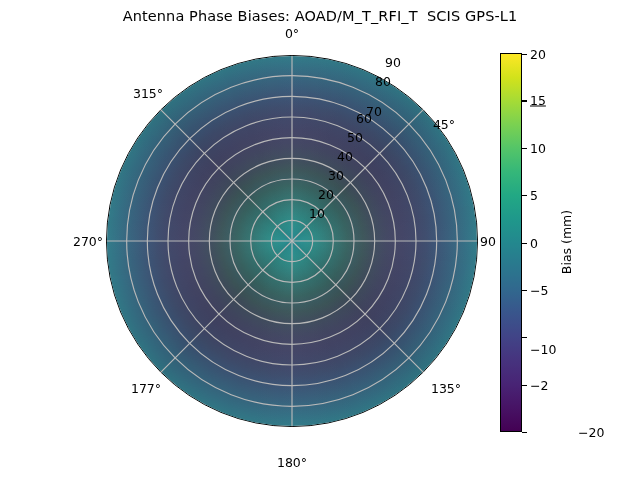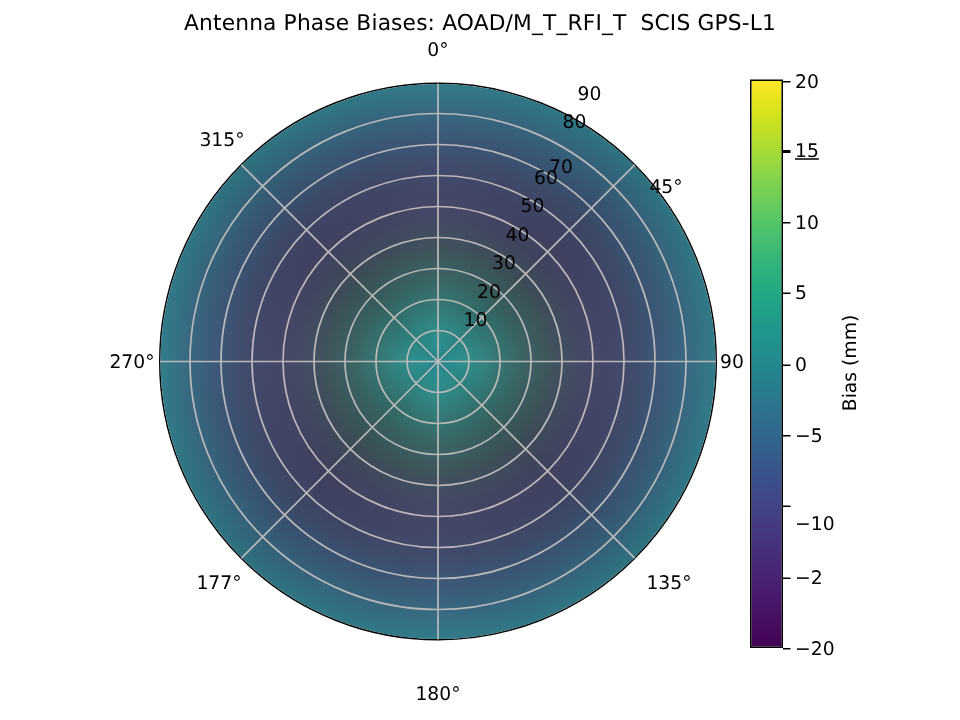--- a/index.html
+++ b/index.html
@@ -188,18 +188,18 @@
     <div class="cb-tick" style="top:378.5px;"></div>
 
     <div class="cb-tlabel" style="top:0.5px;">20</div>
     <div class="cb-tlabel" style="top:47.4px;text-decoration:underline;">15</div>
     <div class="cb-tlabel" style="top:94.8px;">10</div>
     <div class="cb-tlabel" style="top:142.1px;">5</div>
     <div class="cb-tlabel" style="top:189.5px;">0</div>
     <div class="cb-tlabel" style="top:236.9px;">−5</div>
     <div class="cb-tlabel" style="top:284.3px;margin-top:12px;">−10</div>
     <div class="cb-tlabel" style="top:331.6px;">−2</div>
-    <div class="cb-tlabel" style="top:378.5px;">−20</div>
+    <div class="cb-tlabel" style="top:378.5px;margin-left:48px;">−20</div>
   </div>
 
   <div id="cbar-label">Bias (mm)</div>
 
 </div>
 
 </body></html>

